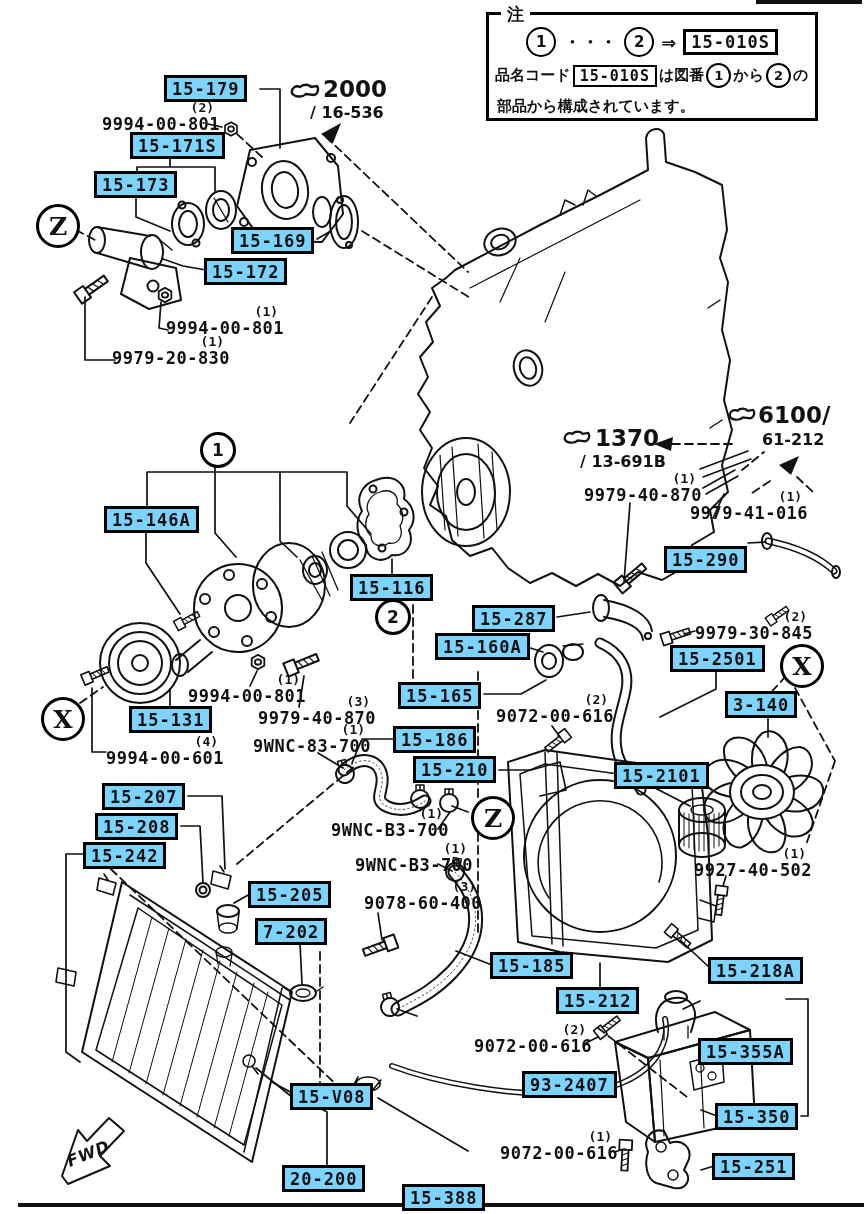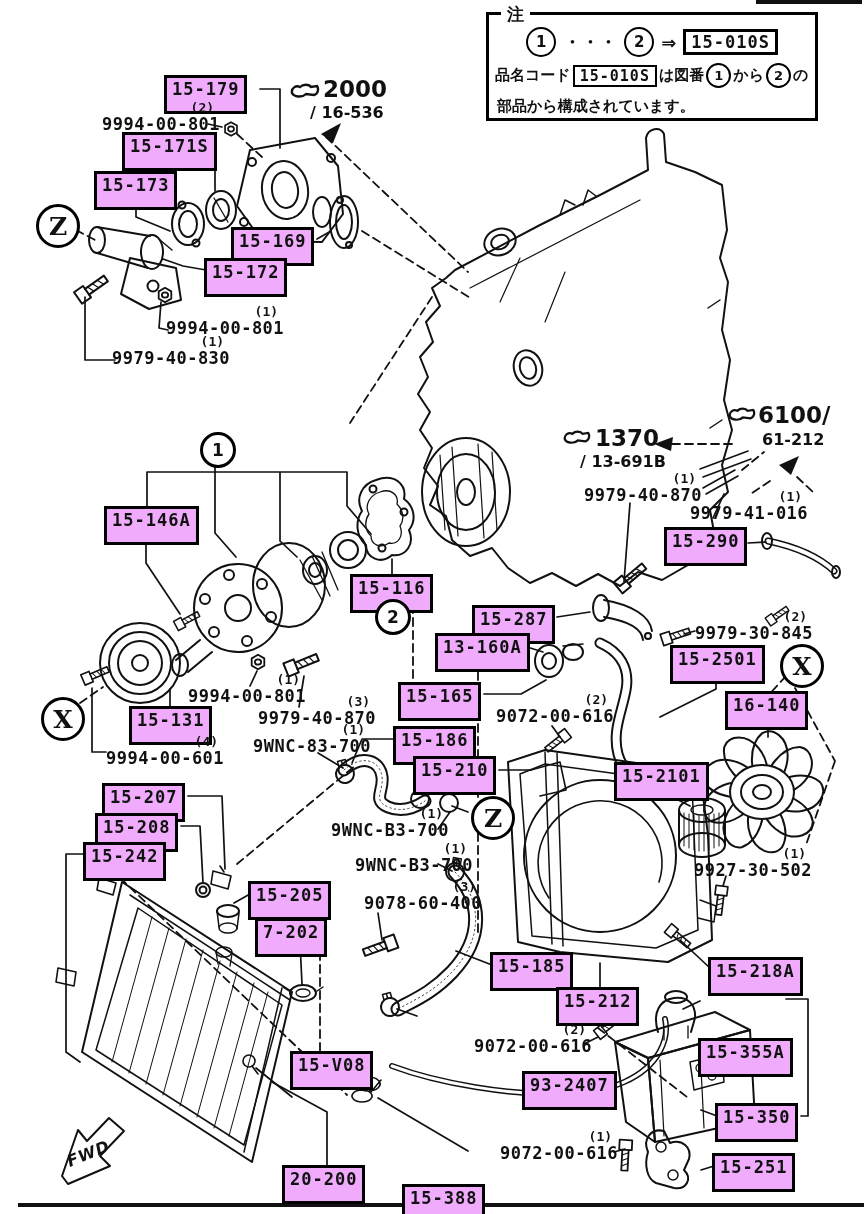--- a/index.html
+++ b/index.html
@@ -1,21 +1,21 @@
 <!DOCTYPE html>
 <html><head>
 <meta charset="utf-8">
 <style>
   html,body{margin:0;padding:0;background:#fff;}
   #stage{position:relative;width:864px;height:1214px;background:#fff;overflow:hidden;
          font-family:"DejaVu Sans Mono",monospace;color:#111;}
   #art{position:absolute;left:0;top:0;}
-  .lbl{position:absolute;border:3px solid #000;background:#f0abfc;
+  .lbl{position:absolute;border:3px solid #000;background:#7dd3fc;
        font:700 17px "DejaVu Sans Mono",monospace;letter-spacing:1px;
-       padding:1px 5px 12px 5px;line-height:20px;white-space:nowrap;z-index:3;}
+       padding:1px 5px 0 5px;line-height:20px;white-space:nowrap;z-index:3;}
   .pn{position:absolute;font:700 17px "DejaVu Sans Mono",monospace;letter-spacing:.5px;
       white-space:nowrap;z-index:3;}
   .pn .qty{position:absolute;top:-14px;right:6px;font-size:13px;letter-spacing:0;}
   .circ{position:absolute;border:3px solid #000;border-radius:50%;background:#fff;
         display:flex;align-items:center;justify-content:center;z-index:3;
         font-family:"DejaVu Serif",serif;font-weight:700;}
   .circ.big{width:38px;height:38px;font-size:25px;}
   .circ.num{width:30px;height:30px;font-size:17px;font-family:"DejaVu Sans",sans-serif;}
   .flag-code{position:absolute;font:700 23px "DejaVu Sans",sans-serif;z-index:3;white-space:nowrap;}
   .flag-sub{position:absolute;font:700 16px "DejaVu Sans",sans-serif;z-index:3;white-space:nowrap;}
@@ -378,61 +378,61 @@
       <span>は図番</span>
       <span class="ncirc sm">1</span>
       <span>から</span>
       <span class="ncirc sm">2</span>
       <span>の</span>
     </div>
     <div class="note-row3">部品から構成されています。</div>
   </div>
 
   <div class="lbl" style="left:164px;top:75px">15-179</div>
-  <div class="lbl" style="left:122px;top:132px">15-171S</div>
+  <div class="lbl" style="left:130px;top:132px">15-171S</div>
   <div class="lbl" style="left:94px;top:171px">15-173</div>
   <div class="lbl" style="left:231px;top:227px">15-169</div>
   <div class="lbl" style="left:204px;top:258px">15-172</div>
   <div class="lbl" style="left:104px;top:506px">15-146A</div>
   <div class="lbl" style="left:350px;top:574px">15-116</div>
   <div class="lbl" style="left:129px;top:706px">15-131</div>
-  <div class="lbl" style="left:664px;top:527px">15-290</div>
+  <div class="lbl" style="left:664px;top:546px">15-290</div>
   <div class="lbl" style="left:472px;top:605px">15-287</div>
-  <div class="lbl" style="left:435px;top:633px">13-160A</div>
+  <div class="lbl" style="left:435px;top:633px">15-160A</div>
   <div class="lbl" style="left:670px;top:645px">15-2501</div>
-  <div class="lbl" style="left:725px;top:691px">16-140</div>
+  <div class="lbl" style="left:725px;top:691px">3-140</div>
   <div class="lbl" style="left:398px;top:682px">15-165</div>
   <div class="lbl" style="left:393px;top:726px">15-186</div>
   <div class="lbl" style="left:413px;top:756px">15-210</div>
   <div class="lbl" style="left:614px;top:762px">15-2101</div>
   <div class="lbl" style="left:102px;top:783px">15-207</div>
   <div class="lbl" style="left:95px;top:813px">15-208</div>
   <div class="lbl" style="left:83px;top:842px">15-242</div>
   <div class="lbl" style="left:248px;top:881px">15-205</div>
   <div class="lbl" style="left:255px;top:918px">7-202</div>
   <div class="lbl" style="left:490px;top:952px">15-185</div>
   <div class="lbl" style="left:556px;top:987px">15-212</div>
   <div class="lbl" style="left:708px;top:957px">15-218A</div>
   <div class="lbl" style="left:698px;top:1038px">15-355A</div>
   <div class="lbl" style="left:715px;top:1103px">15-350</div>
   <div class="lbl" style="left:712px;top:1153px">15-251</div>
   <div class="lbl" style="left:522px;top:1071px">93-2407</div>
   <div class="lbl" style="left:402px;top:1184px">15-388</div>
-  <div class="lbl" style="left:290px;top:1051px">15-V08</div>
+  <div class="lbl" style="left:290px;top:1083px">15-V08</div>
   <div class="lbl" style="left:282px;top:1165px">20-200</div>
 
   <div class="pn" style="left:102px;top:114px">
     <span class="qty">(2)</span>
     <span>9994-00-801</span></div>
   <div class="pn" style="left:166px;top:318px">
     <span class="qty">(1)</span>
     <span>9994-00-801</span></div>
   <div class="pn" style="left:112px;top:348px">
     <span class="qty">(1)</span>
-    <span>9979-40-830</span></div>
+    <span>9979-20-830</span></div>
   <div class="pn" style="left:188px;top:686px">
     <span class="qty">(1)</span>
     <span>9994-00-801</span></div>
   <div class="pn" style="left:258px;top:708px">
     <span class="qty">(3)</span>
     <span>9979-40-870</span></div>
   <div class="pn" style="left:106px;top:748px">
     <span class="qty">(4)</span>
     <span>9994-00-601</span></div>
   <div class="pn" style="left:253px;top:736px">
@@ -454,21 +454,21 @@
     <span class="qty">(1)</span>
     <span>9979-41-016</span></div>
   <div class="pn" style="left:695px;top:623px">
     <span class="qty">(2)</span>
     <span>9979-30-845</span></div>
   <div class="pn" style="left:496px;top:706px">
     <span class="qty">(2)</span>
     <span>9072-00-616</span></div>
   <div class="pn" style="left:694px;top:860px">
     <span class="qty">(1)</span>
-    <span>9927-30-502</span></div>
+    <span>9927-40-502</span></div>
   <div class="pn" style="left:474px;top:1036px">
     <span class="qty">(2)</span>
     <span>9072-00-616</span></div>
   <div class="pn" style="left:500px;top:1143px">
     <span class="qty">(1)</span>
     <span>9072-00-616</span></div>
 
   <svg class="flagicon" style="left:290px;top:82px" width="30" height="20" viewBox="0 0 30 20">
     <path d="M2,11 C1,6 6,3 10,5 C13,2 19,2 21,5 L27,4 C29,7 28,12 24,13 L16,12 C12,16 4,15 2,11 Z" fill="none" stroke="#111" stroke-width="2.4"></path>
     </svg>

